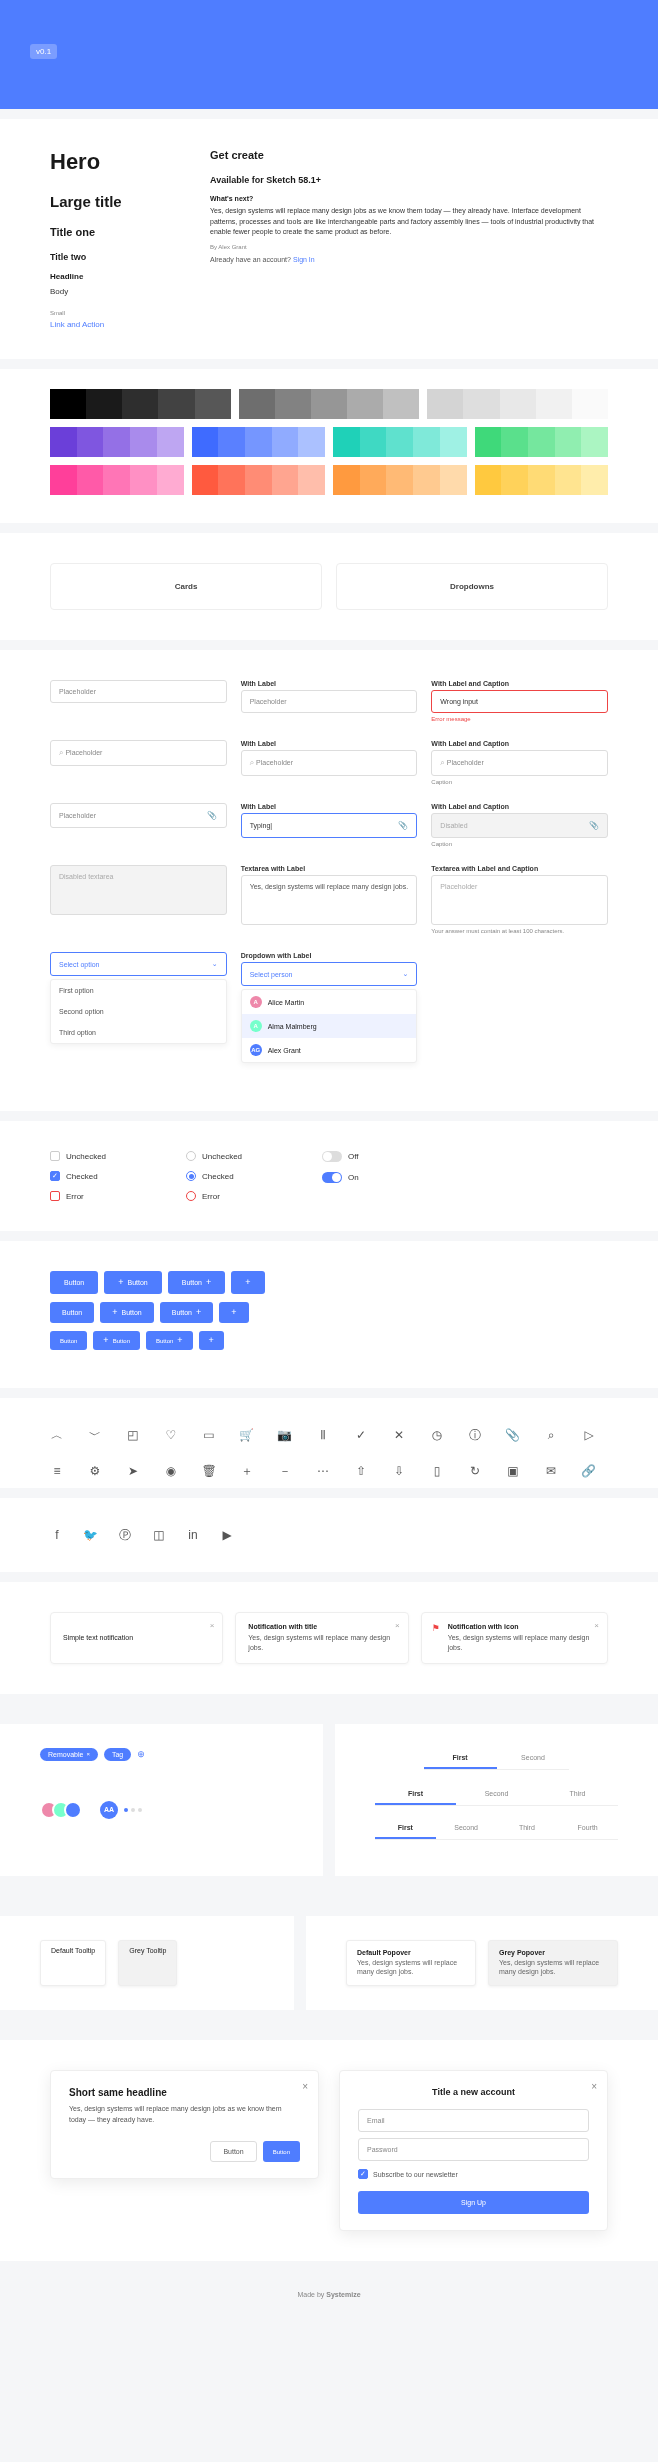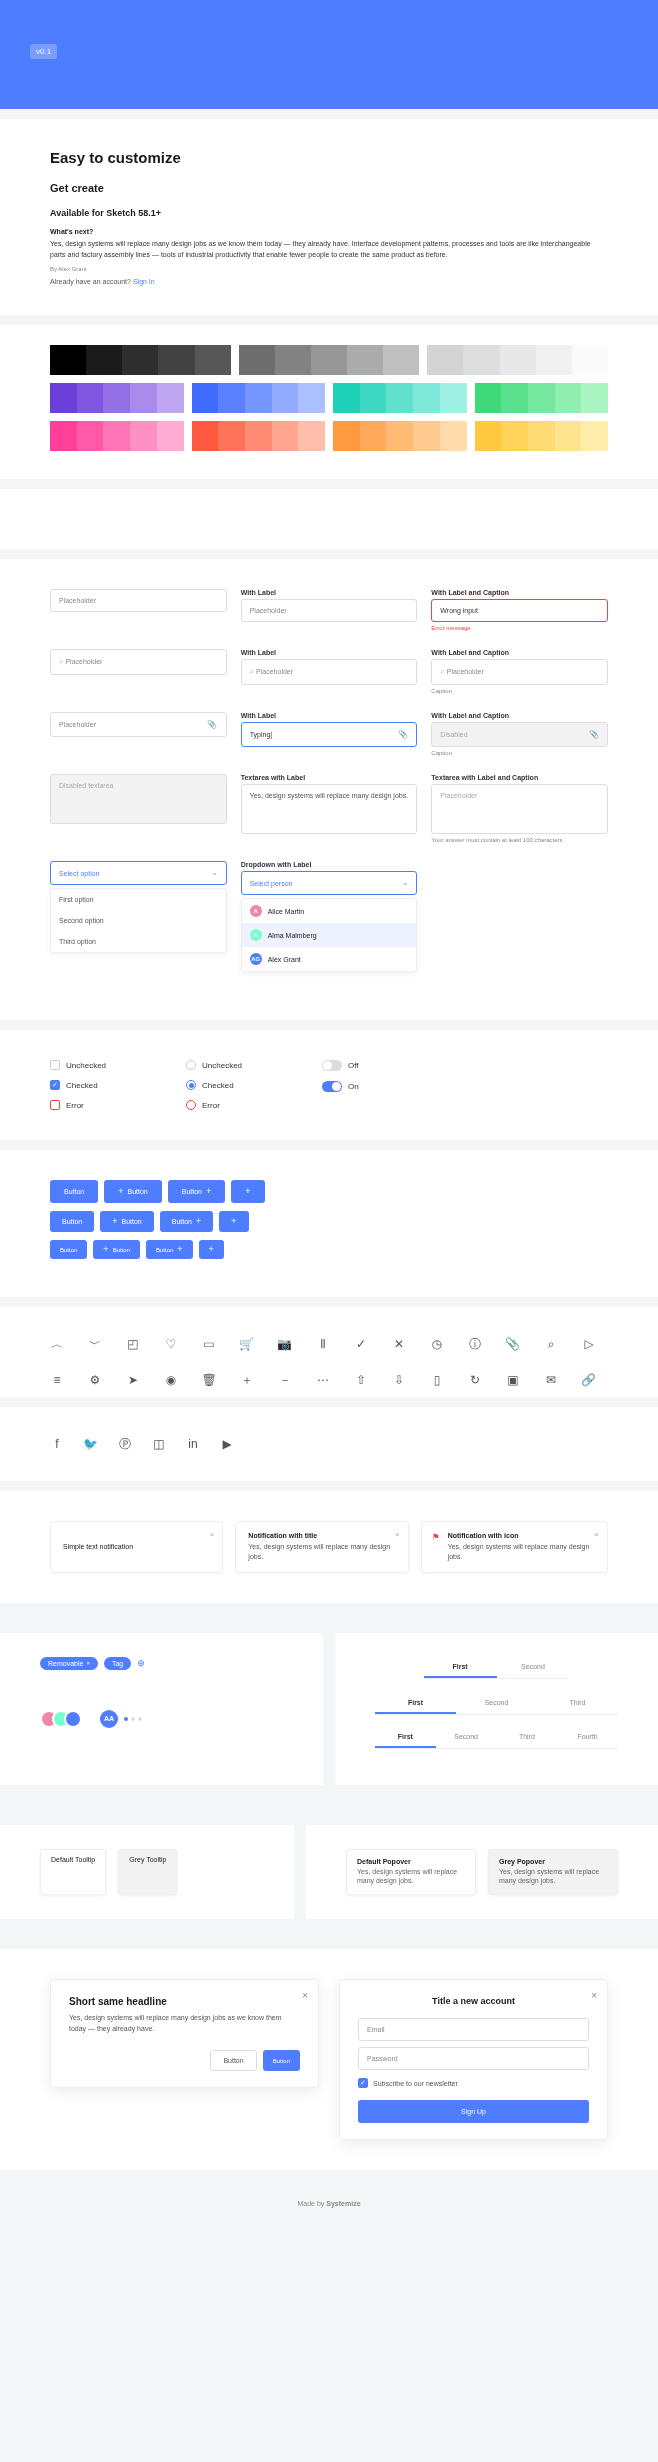--- a/index.html
+++ b/index.html
@@ -118,22 +118,31 @@
 </style>
 </head>
 <body>
 
 <div class="hero-banner">
   <span class="version-badge">v0.1</span>
 </div>
 
 <div class="section">
   <div class="typography">
+    <div class="typ-col left">
+      <div class="t-hero">Hero</div>
+      <div class="t-large">Large title</div>
+      <div class="t-one">Title one</div>
+      <div class="t-two">Title two</div>
+      <div class="t-head">Headline</div>
+      <div class="t-body">Body</div>
+      <div class="t-small">Small</div>
+      <div class="t-link">Link and Action</div>
+    </div>
     <div class="typ-col">
-      <div class="t-large">Easy to customize</div>
       <div class="t-one">Get create</div>
       <div class="t-two">Available for Sketch 58.1+</div>
       <div class="t-q">What's next?</div>
       <div class="t-para">Yes, design systems will replace many design jobs as we know them today — they already have. Interface development patterns, processes and tools are like interchangeable parts and factory assembly lines — tools of industrial productivity that enable fewer people to create the same product as before.</div>
       <div class="t-by">By Alex Grant</div>
       <div class="t-acc"><span>Already have an account?</span> <a href="#">Sign In</a></div>
     </div>
   </div>
 </div>
 
@@ -217,20 +226,22 @@
         <span style="background: rgb(255, 201, 63);"></span>
         <span style="background: rgb(255, 210, 90);"></span>
         <span style="background: rgb(255, 219, 117);"></span>
         <span style="background: rgb(255, 228, 144);"></span>
         <span style="background: rgb(255, 237, 171);"></span>
       </div>
     </div>
   </div>
 
 <div class="section tabs-row" style="padding:30px 50px;">
+  <div class="tab-card">Cards</div>
+  <div class="tab-card">Dropdowns</div>
 </div>
 
 <div class="section forms">
   <div class="form-row">
     <div class="form-col">
         <div class="finput">
           <span>Placeholder</span>
         </div>
       </div>
     <div class="form-col">

